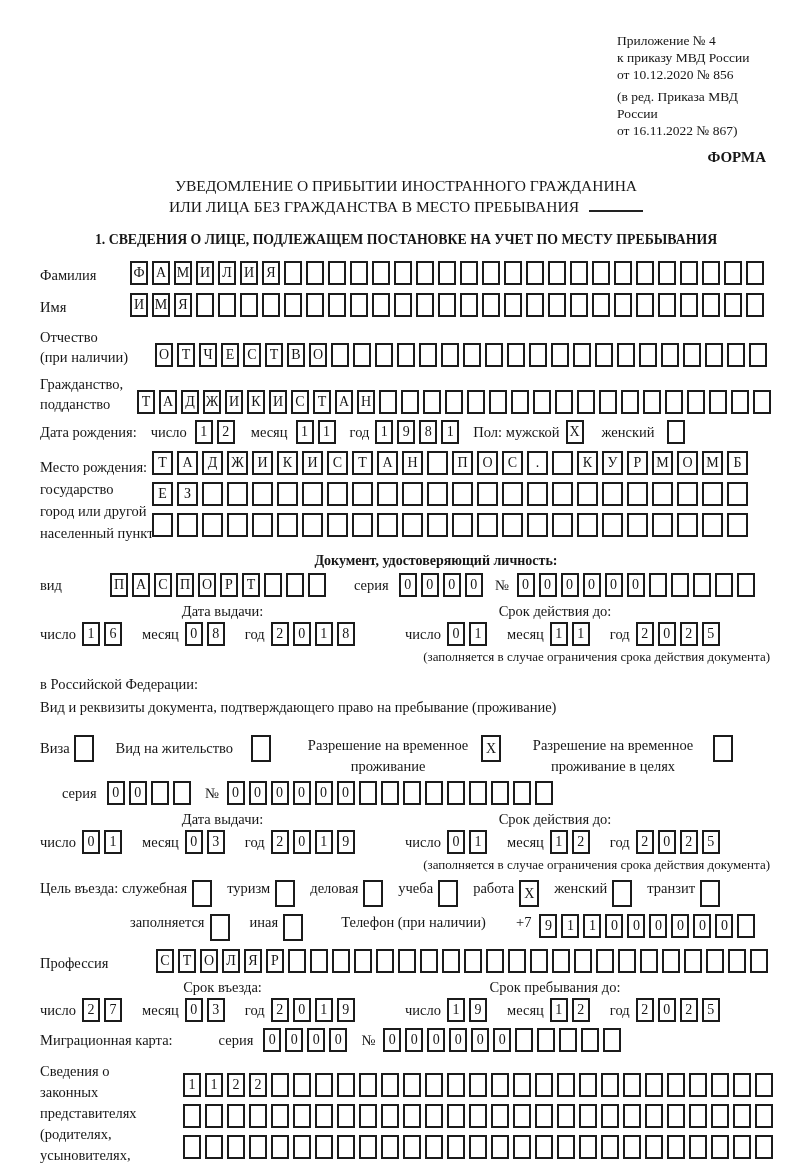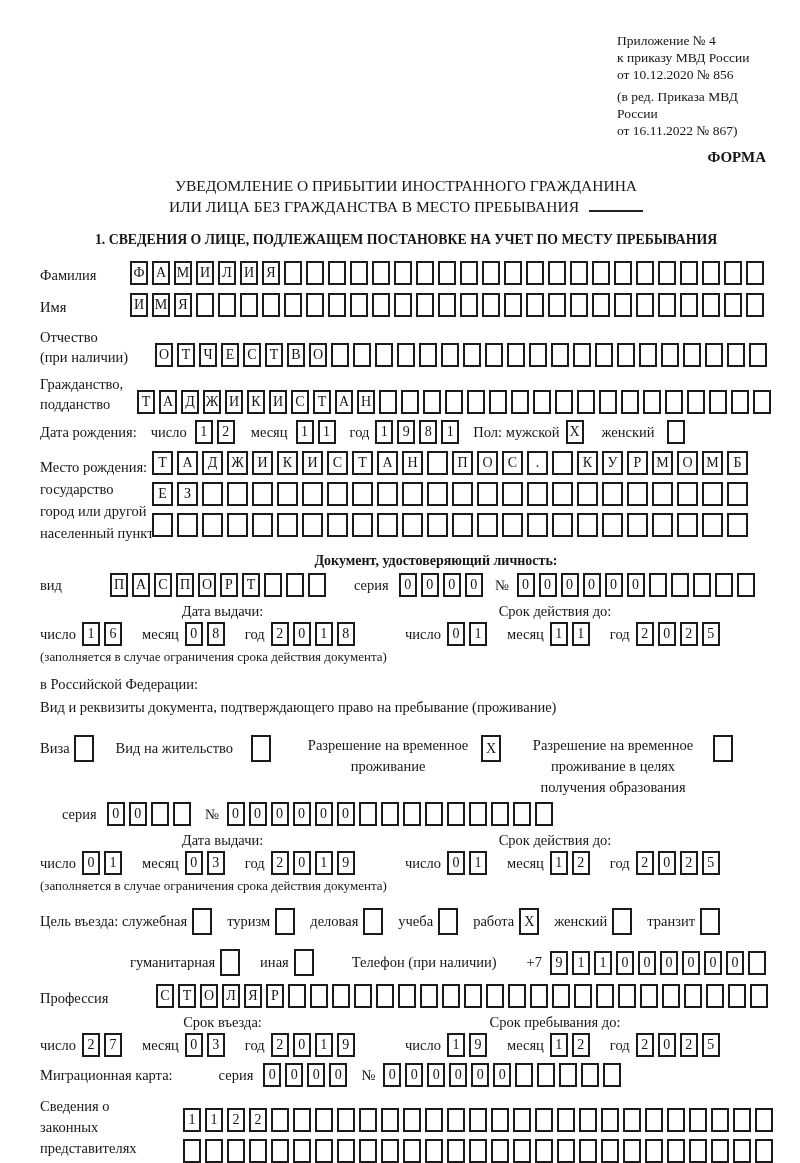--- a/index.html
+++ b/index.html
@@ -49,31 +49,31 @@
 
   
   .dhead{display:flex;font-size:14.5px;margin-top:6px;}
   .dhead .dh1{width:365px;text-align:center;flex:none;}
   .dhead .dh2{width:300px;text-align:center;}
   .drow{display:flex;margin-top:2px;align-items:center;}
   .dgroup{display:flex;align-items:center;}
   .g1{width:365px;flex:none;}
   .dl{margin-right:6px;}
   .mlg{margin-left:16px;}
-  .noteR{margin-top:3px;font-size:13px;padding-right:2px;}
+  .noteR{margin-top:3px;text-align:right;font-size:13px;padding-right:2px;}
 
   .intro{margin-top:8px;font-size:14.5px;line-height:23px;}
 
   
   .optrow{display:flex;align-items:flex-start;margin-top:16px;font-size:14.5px;}
   .optrow .lab{line-height:27px;}
   .optcol{text-align:center;line-height:21px;flex:none;}
   .gap4{margin-left:4px;} .gap10{margin-left:10px;} .gap24{margin-left:24px;} .gap18{margin-left:18px;}
 
-  .purr{display:flex;align-items:center;margin-top:14px;font-size:14.5px;}
+  .purr{display:flex;margin-top:7px;font-size:14.5px;}
   .pgap{margin-left:11px;margin-right:5px;}
   .pfirst{margin-right:5px;}
 </style>
 </head>
 <body>
 
 <div class="page">
 
   <div class="hdr">
     <div>Приложение № 4</div>
@@ -458,21 +458,20 @@
     <div class="optcol gap24" style="width:178px;">
       <div>Разрешение на временное</div>
       <div>проживание</div>
     </div>
     <div class="boxes cb gap4">
         <span class="cell">X</span>
       </div>
     <div class="optcol gap18" style="width:180px;">
       <div>Разрешение на временное</div>
       <div>проживание в целях</div>
-      <div>получения образования</div>
     </div>
     <div class="boxes cb gap10">
         <span class="cell"></span>
       </div>
   </div>
 
   <div class="frow inline" style="margin-top:4px;margin-left:22px;">
     <span class="lab" style="margin-right:10px;">серия</span>
     <div class="boxes">
         <span class="cell">0</span>
@@ -571,21 +570,21 @@
     <div class="boxes cb">
         <span class="cell"></span>
       </div>
     <span class="pgap">транзит</span>
     <div class="boxes cb">
         <span class="cell"></span>
       </div>
   </div>
 
   <div class="purr" style="margin-left:90px;">
-    <span class="pfirst">гуманитарная</span>
+    <span class="pfirst">заполняется</span>
     <div class="boxes cb">
         <span class="cell"></span>
       </div>
     <span class="pgap" style="margin-left:16px;">иная</span>
     <div class="boxes cb">
         <span class="cell"></span>
       </div>
     <span style="margin-left:34px;">Телефон (при наличии)</span>
     <span style="margin:0 8px 0 30px;">+7</span>
     <div class="boxes">

